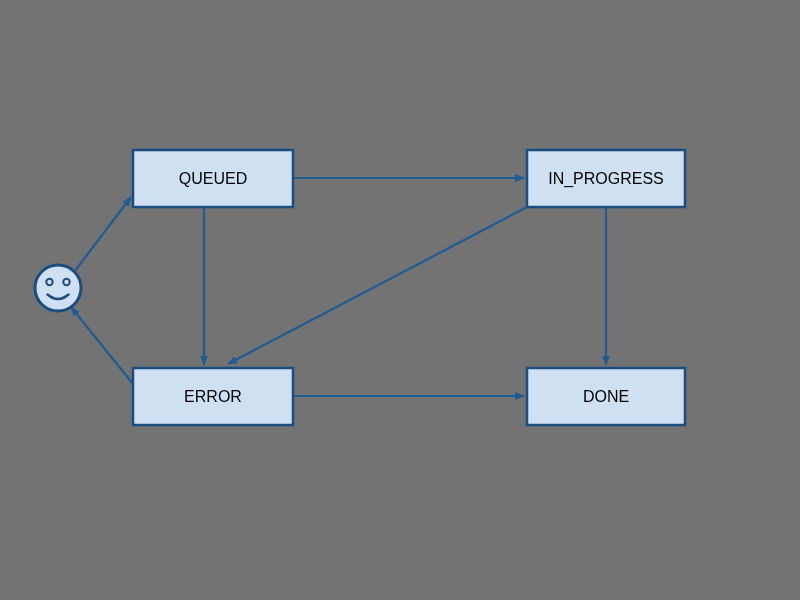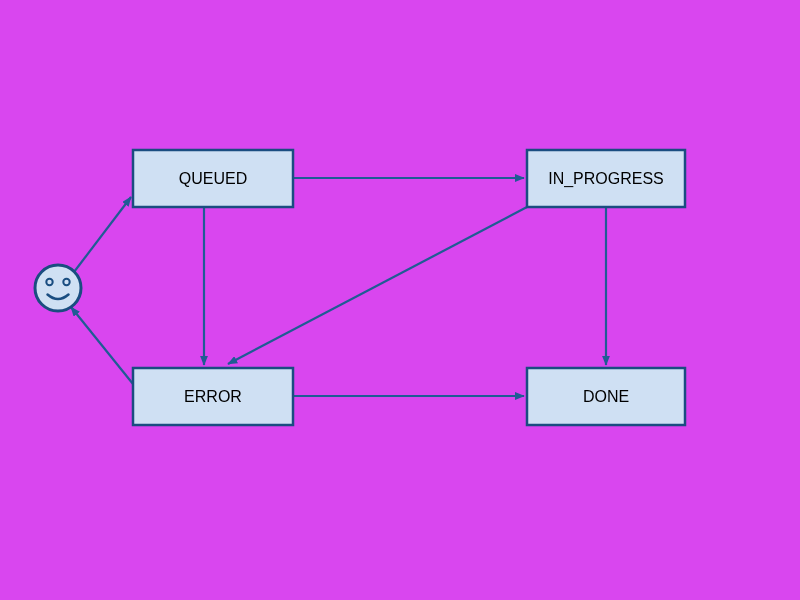--- a/index.html
+++ b/index.html
@@ -11,21 +11,21 @@
   body {
     width: 800px;
     height: 600px;
     overflow: hidden;
     font-family: "Liberation Sans", sans-serif;
   }
   #canvas-wrap {
     position: relative;
     width: 800px;
     height: 600px;
-    background: #d946ef;
+    background: #737373;
   }
   svg#diagram {
     position: absolute;
     left: 0;
     top: 0;
     width: 800px;
     height: 600px;
     display: block;
   }
   .node-box {

